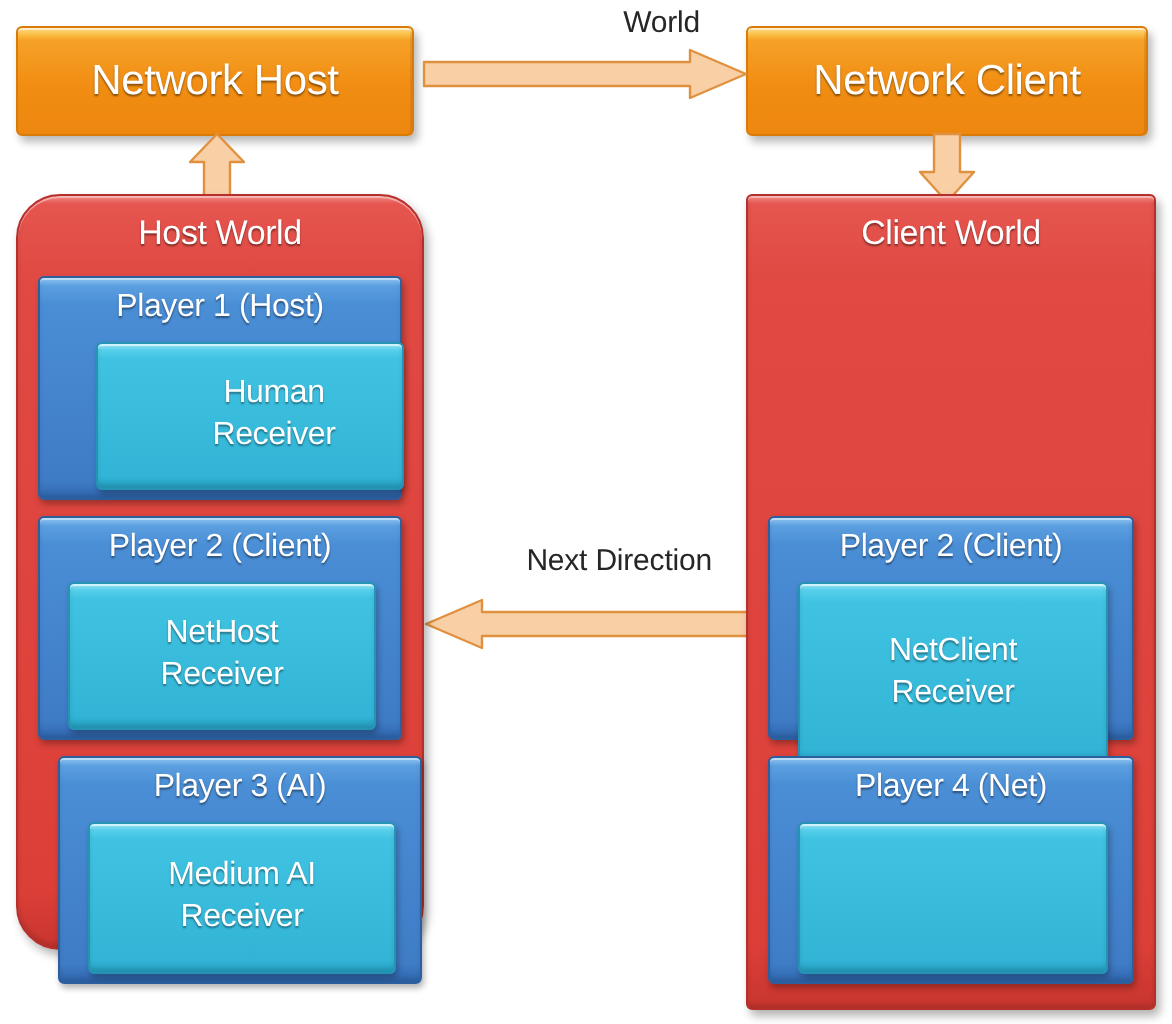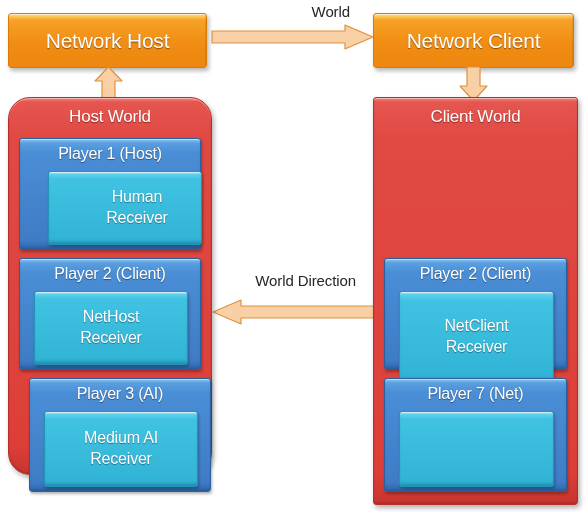--- a/index.html
+++ b/index.html
@@ -160,21 +160,21 @@
       <polygon points="15.5,1 29,15 22,15 22,33 9,33 9,15 2,15" fill="#f9cfa6" stroke="#e0913f" stroke-width="1.2" stroke-linejoin="round"></polygon>
     </svg>
   </div>
 
   <div class="arrow" style="left:458px; top:66px;">
     <svg width="31" height="36" viewBox="0 0 31 36">
       <polygon points="9,1 22,1 22,20 29,20 15.5,35 2,20 9,20" fill="#f9cfa6" stroke="#e0913f" stroke-width="1.2" stroke-linejoin="round"></polygon>
     </svg>
   </div>
 
-  <div class="arrow-label" style="left:230px; top:272px; width:126px;">World Direction</div>
+  <div class="arrow-label" style="left:230px; top:272px; width:126px;">Next Direction</div>
 
   <div class="arrow" style="left:211px; top:299px;">
     <svg width="164" height="26" viewBox="0 0 164 26">
       <polygon points="163,7 30,7 30,1 2,13 30,25 30,19 163,19" fill="#f9cfa6" stroke="#e0913f" stroke-width="1.2" stroke-linejoin="round"></polygon>
     </svg>
   </div>
 
   <div class="box world" style="left:8px; top:97px; width:204px; height:378px;border-radius:22px;">
 
     <div class="world-title">Host World</div>
@@ -199,18 +199,18 @@
 
     <div class="world-title">Client World</div>
 
 
     <div class="player" style="left:10px; top:160px; width:183px; height:112px;">
       <div class="player-title">Player 2 (Client)</div>
       <div class="receiver" style="left:14px; top:32px; width:155px; height:92px;">NetClient<br>Receiver</div>
     </div>
 
     <div class="player" style="left:10px; top:280px; width:183px; height:114px;">
-      <div class="player-title">Player 7 (Net)</div>
+      <div class="player-title">Player 4 (Net)</div>
       <div class="receiver" style="left:14px; top:32px; width:155px; height:76px;"></div>
     </div>
   </div>
 
 </div>
 
 </body></html>

